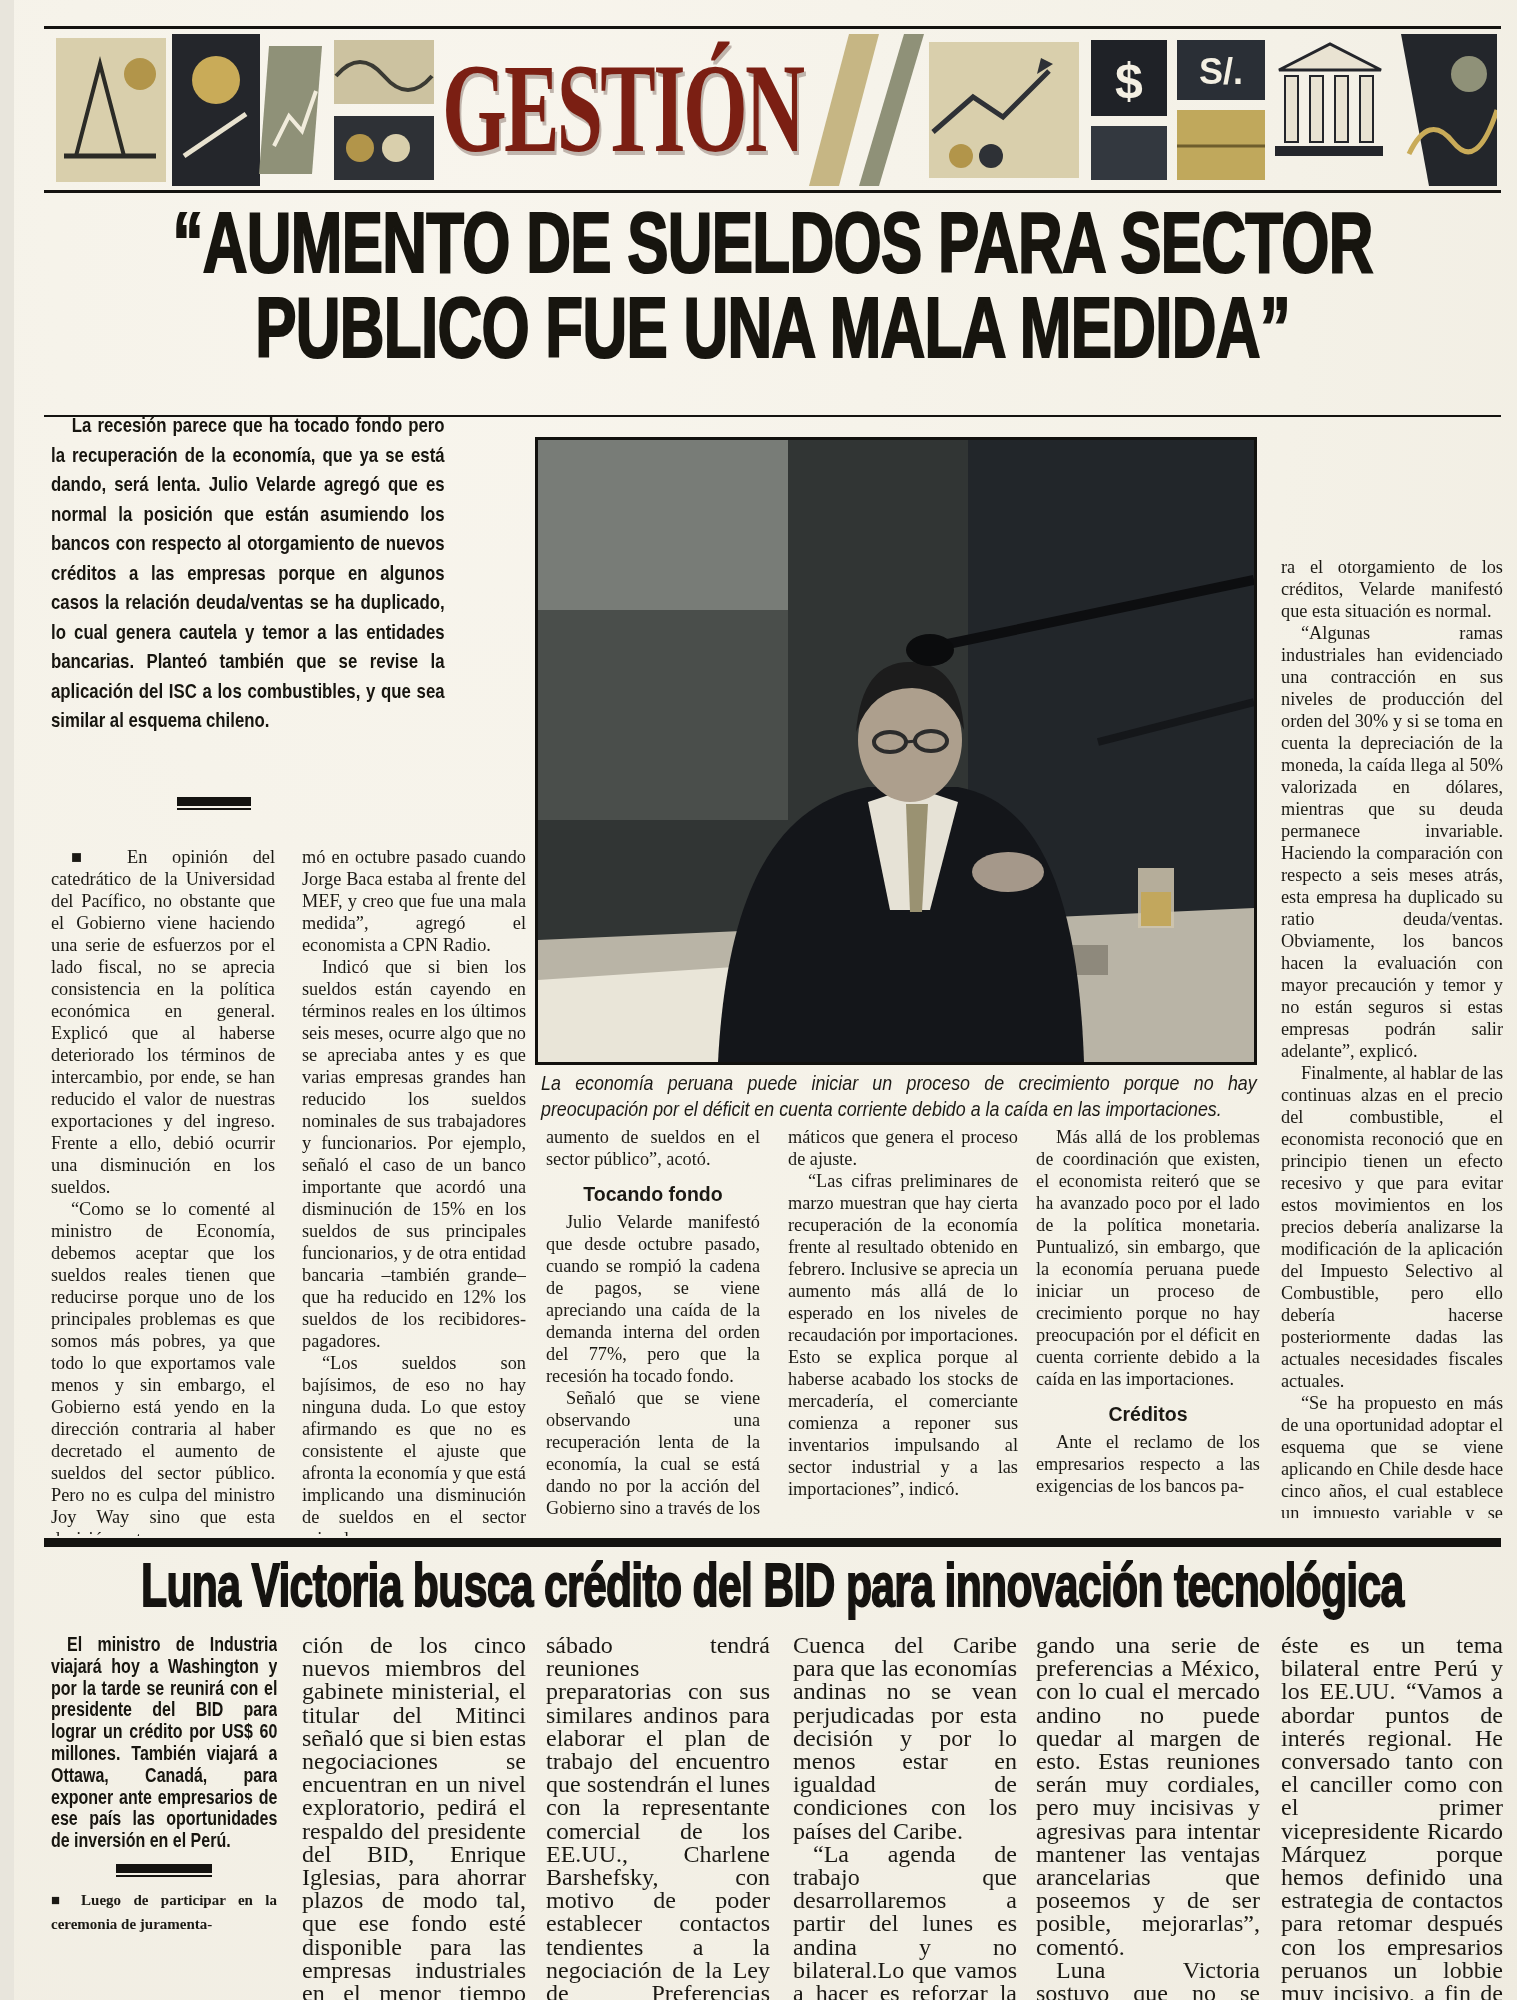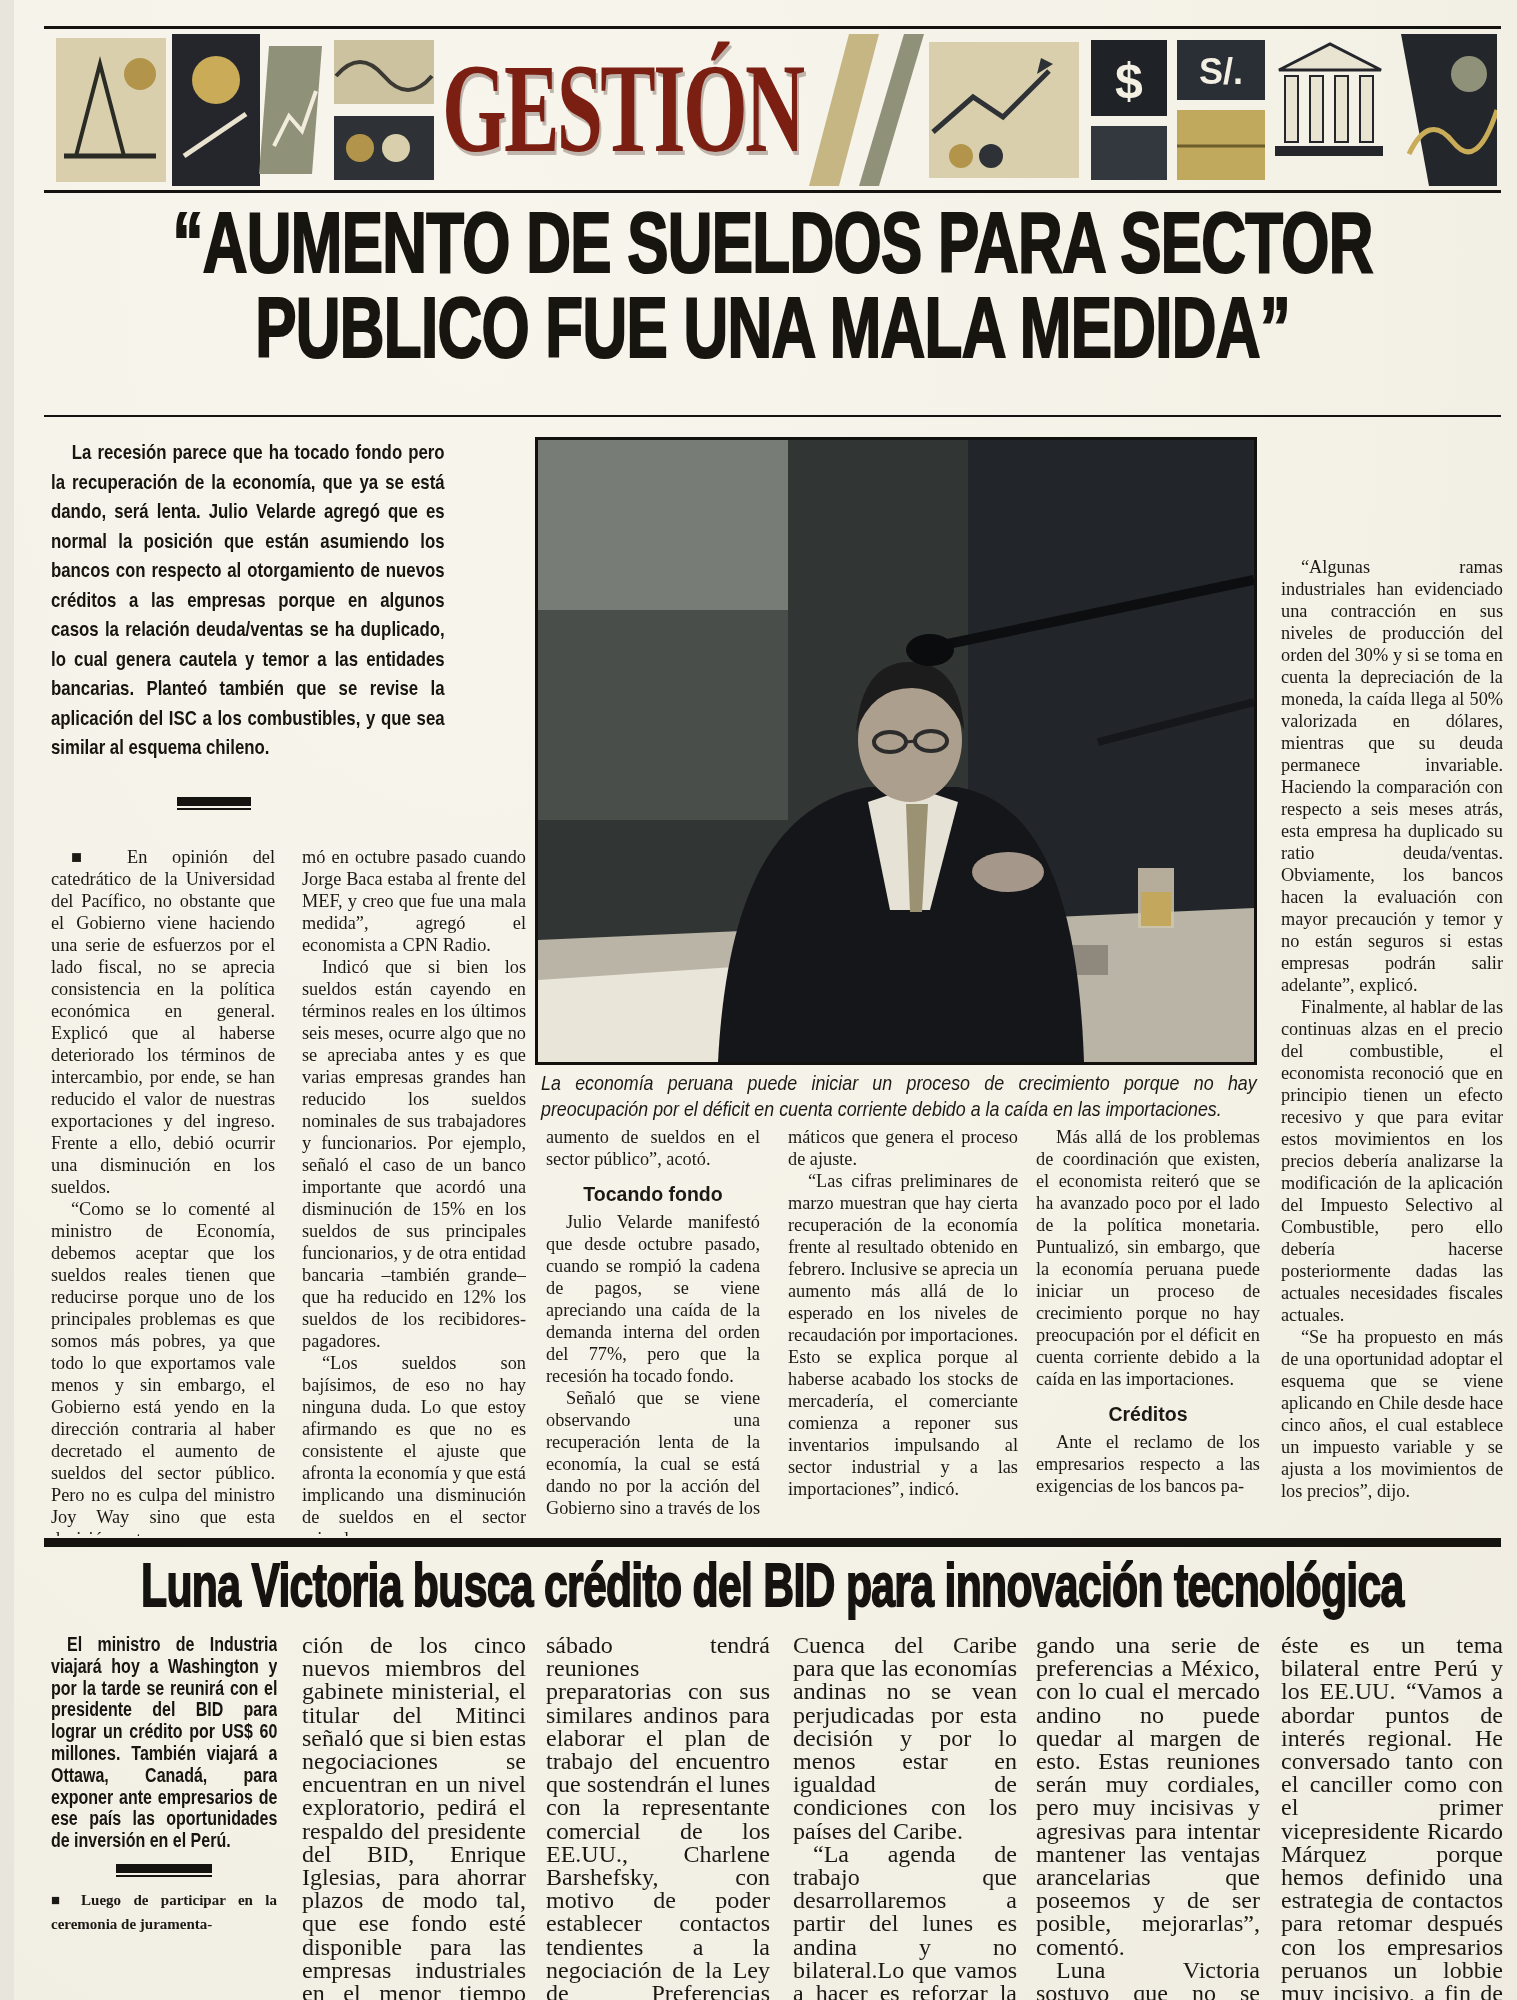--- a/index.html
+++ b/index.html
@@ -99,21 +99,21 @@
 
   <div class="abs" style="left:30px;top:200px;width:1457px">
     <div class="cx headline" style="width:2024px;transform:scaleX(.72)">
       <div>“AUMENTO DE SUELDOS PARA SECTOR</div>
       <div>PUBLICO FUE UNA MALA MEDIDA”</div>
     </div>
   </div>
 
   <div class="rule abs" style="left:30px;top:415px;width:1457px;height:2px"></div>
 
-  <div class="abs" style="left:37px;top:437px;width:394px">
+  <div class="abs" style="left:37px;top:410px;width:394px">
     <p class="cx lead" style="width:492px;transform:scaleX(.8)">La recesión parece que ha tocado fondo pero la recuperación de la economía, que ya se está dando, será lenta. Julio Velarde agregó que es normal la posición que están asumiendo los bancos con respecto al otorgamiento de nuevos créditos a las empresas porque en algunos casos la relación deuda/ventas se ha duplicado, lo cual genera cautela y temor a las entidades bancarias. Planteó también que se revise la aplicación del ISC a los combustibles, y que sea similar al esquema chileno.</p>
   </div>
   <div class="abs bar" style="left:163px;top:797px;width:74px;height:14px"></div>
 
   <div class="abs photo" style="left:521px;top:437px;width:722px;height:628px">
     <svg viewBox="0 0 716 622" width="716" height="622" preserveAspectRatio="none">
       <rect width="716" height="622" fill="#313534"></rect>
       <rect x="0" y="0" width="250" height="170" fill="#787c77"></rect>
       <rect x="0" y="170" width="250" height="210" fill="#4a4e4b"></rect>
       <rect x="430" y="0" width="286" height="622" fill="#22262a"></rect>
@@ -163,20 +163,21 @@
     <p class="para">“Las cifras preliminares de marzo muestran que hay cierta recuperación de la economía frente al resultado obtenido en febrero. Inclusive se aprecia un aumento más allá de lo esperado en los niveles de recaudación por importaciones. Esto se explica porque al haberse acabado los stocks de mercadería, el comerciante comienza a reponer sus inventarios impulsando al sector industrial y a las importaciones”, indicó.</p>
   </div>
 
   <div class="abs serif col" style="left:1022px;top:1126px;width:224px;height:392px">
     <p class="para">Más allá de los problemas de coordinación que existen, el economista reiteró que se ha avanzado poco por el lado de la política monetaria. Puntualizó, sin embargo, que la economía peruana puede iniciar un proceso de crecimiento porque no hay preocupación por el déficit en cuenta corriente debido a la caída en las importaciones.</p>
     <h3 class="insub">Créditos</h3>
     <p class="para">Ante el reclamo de los empresarios respecto a las exigencias de los bancos pa-</p>
   </div>
 
   <div class="abs serif col" style="left:1267px;top:556px;width:222px;height:962px">
+    <p class="cont">ra el otorgamiento de los créditos, Velarde manifestó que esta situación es normal.</p>
     <p class="para">“Algunas ramas industriales han evidenciado una contracción en sus niveles de producción del orden del 30% y si se toma en cuenta la depreciación de la moneda, la caída llega al 50% valorizada en dólares, mientras que su deuda permanece invariable. Haciendo la comparación con respecto a seis meses atrás, esta empresa ha duplicado su ratio deuda/ventas. Obviamente, los bancos hacen la evaluación con mayor precaución y temor y no están seguros si estas empresas podrán salir adelante”, explicó.</p>
     <p class="para">Finalmente, al hablar de las continuas alzas en el precio del combustible, el economista reconoció que en principio tienen un efecto recesivo y que para evitar estos movimientos en los precios debería analizarse la modificación de la aplicación del Impuesto Selectivo al Combustible, pero ello debería hacerse posteriormente dadas las actuales necesidades fiscales actuales.</p>
     <p class="para">“Se ha propuesto en más de una oportunidad adoptar el esquema que se viene aplicando en Chile desde hace cinco años, el cual establece un impuesto variable y se ajusta a los movimientos de los precios”, dijo.</p>
   </div>
 
   <div class="rule abs" style="left:30px;top:1538px;width:1457px;height:9px"></div>
 
   <div class="abs" style="left:30px;top:1552px;width:1457px">
     <div class="cx a2head" style="width:2081px;transform:scaleX(.70)">Luna Victoria busca crédito del BID para innovación tecnológica</div>
   </div>

